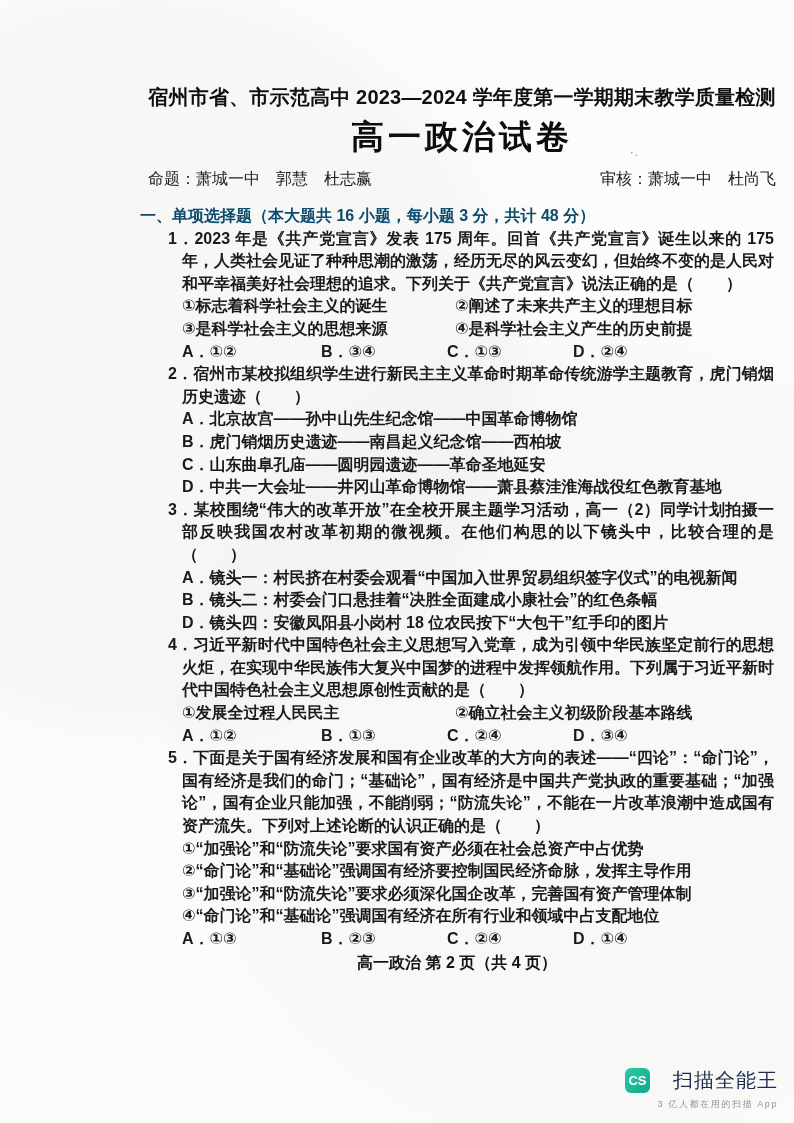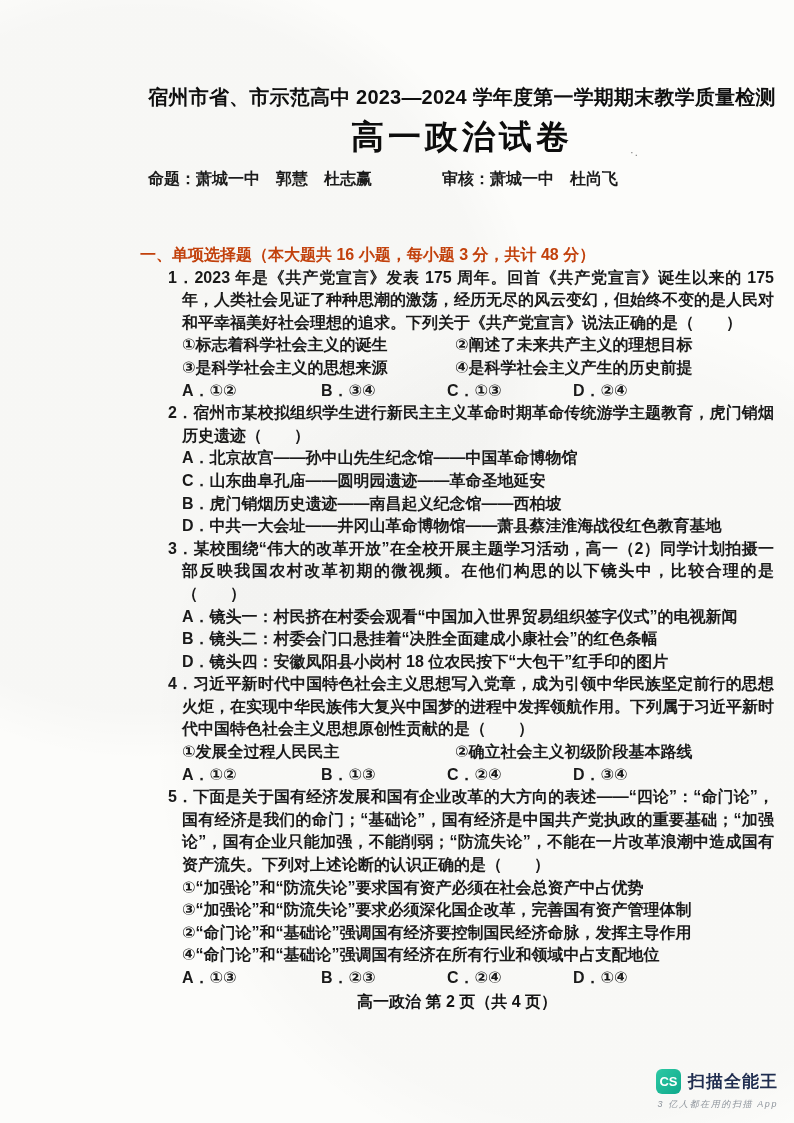--- a/index.html
+++ b/index.html
@@ -24,28 +24,28 @@
     position:absolute;left:148px;top:84px;width:628px;text-align:center;
   }
   .exam-title{
     font-size:20px;font-weight:700;white-space:nowrap;color:#0f0f0f;
     letter-spacing:0.2px;
   }
   .paper-title{
     font-size:33px;font-weight:800;letter-spacing:4px;margin-top:4px;color:#0d0d0d;
   }
   .authors{
-    margin-top:9px;display:flex;justify-content:flex-start;gap:70px;
-    font-size:16px;font-weight:700;color:#1c1c1c;
+    margin-top:9px;display:flex;justify-content:space-between;gap:70px;
+    font-size:16px;font-weight:400;color:#1c1c1c;
   }
   .content{
     position:absolute;left:140px;top:205px;width:634px;
     font-size:16px;line-height:22.6px;font-weight:600;color:#1a1a1a;
   }
-  .section-title{font-weight:800;color:#c2410c;margin-top:39px;}
+  .section-title{font-weight:800;color:#0c4a6e;}
   .q-stem{
     padding-left:42px;text-indent:-14px;text-align:justify;
   }
   .q-num{display:inline;}
   .opt{padding-left:42px;white-space:nowrap;}
   .pair{display:flex;padding-left:42px;gap:8px;}
   .pair-left{flex:0 0 265px;white-space:nowrap;}
   .pair-right{flex:1;white-space:nowrap;}
   .choices{
     display:grid;grid-template-columns:139px 126px 126px auto;
@@ -55,30 +55,30 @@
   .footer{
     text-align:center;font-weight:700;margin-top:1px;color:#141414;
   }
   .artifact-dots{
     position:absolute;left:630px;top:146px;color:#777;font-size:11px;
     letter-spacing:1px;
   }
   .watermark{
     position:absolute;right:16px;bottom:12px;width:170px;
   }
-  .wm-row{display:flex;align-items:center;justify-content:flex-end;gap:7px;}
+  .wm-row{display:flex;align-items:center;justify-content:flex-end;gap:23px;}
   .wm-badge{
     width:25px;height:25px;border-radius:6px;
     display:flex;align-items:center;justify-content:center;
     color:#ffffff;font-weight:800;font-size:13px;
     font-family:"Liberation Sans",sans-serif;
   }
-  .wm-brand{font-size:17px;font-weight:700;letter-spacing:1px;}
+  .wm-brand{font-size:20px;font-weight:400;letter-spacing:1px;}
   .wm-tagline{
-    margin-top:4px;text-align:right;font-size:9px;letter-spacing:1.6px;font-style:italic;
+    margin-top:4px;text-align:right;font-size:9px;letter-spacing:1.6px;
   }
 </style>
 </head>
 <body>
 
 <div class="page">
 
   <div class="header">
     <div class="exam-title">宿州市省、市示范高中 2023—2024 学年度第一学期期末教学质量检测</div>
     <div class="paper-title">高一政治试卷</div>
@@ -108,22 +108,22 @@
         <span>A．①②</span>
         <span>B．③④</span>
         <span>C．①③</span>
         <span>D．②④</span>
       </div>
     </div>
 
     <div class="q">
       <div class="q-stem"><span class="q-num">2．</span><span>宿州市某校拟组织学生进行新民主主义革命时期革命传统游学主题教育，虎门销烟历史遗迹（　　）</span></div>
       <div class="opt">A．北京故宫——孙中山先生纪念馆——中国革命博物馆</div>
+      <div class="opt">B．虎门销烟历史遗迹——南昌起义纪念馆——西柏坡</div>
       <div class="opt">C．山东曲阜孔庙——圆明园遗迹——革命圣地延安</div>
-      <div class="opt">B．虎门销烟历史遗迹——南昌起义纪念馆——西柏坡</div>
       <div class="opt">D．中共一大会址——井冈山革命博物馆——萧县蔡洼淮海战役红色教育基地</div>
     </div>
 
     <div class="q">
       <div class="q-stem"><span class="q-num">3．</span><span>某校围绕“伟大的改革开放”在全校开展主题学习活动，高一（2）同学计划拍摄一部反映我国农村改革初期的微视频。在他们构思的以下镜头中，比较合理的是（　　）</span></div>
       <div class="opt">A．镜头一：村民挤在村委会观看“中国加入世界贸易组织签字仪式”的电视新闻</div>
       <div class="opt">B．镜头二：村委会门口悬挂着“决胜全面建成小康社会”的红色条幅</div>
       <div class="opt">D．镜头四：安徽凤阳县小岗村 18 位农民按下“大包干”红手印的图片</div>
     </div>
 
@@ -137,22 +137,22 @@
         <span>A．①②</span>
         <span>B．①③</span>
         <span>C．②④</span>
         <span>D．③④</span>
       </div>
     </div>
 
     <div class="q">
       <div class="q-stem"><span class="q-num">5．</span><span>下面是关于国有经济发展和国有企业改革的大方向的表述——“四论”：“命门论”，国有经济是我们的命门；“基础论”，国有经济是中国共产党执政的重要基础；“加强论”，国有企业只能加强，不能削弱；“防流失论”，不能在一片改革浪潮中造成国有资产流失。下列对上述论断的认识正确的是（　　）</span></div>
       <div class="opt">①“加强论”和“防流失论”要求国有资产必须在社会总资产中占优势</div>
+      <div class="opt">②“命门论”和“基础论”强调国有经济要控制国民经济命脉，发挥主导作用</div>
       <div class="opt">③“加强论”和“防流失论”要求必须深化国企改革，完善国有资产管理体制</div>
-      <div class="opt">②“命门论”和“基础论”强调国有经济要控制国民经济命脉，发挥主导作用</div>
       <div class="opt">④“命门论”和“基础论”强调国有经济在所有行业和领域中占支配地位</div>
       <div class="choices">
         <span>A．①③</span>
         <span>B．②③</span>
         <span>C．②④</span>
         <span>D．①④</span>
       </div>
     </div>
 
     <div class="footer">高一政治 第 2 页（共 4 页）</div>

